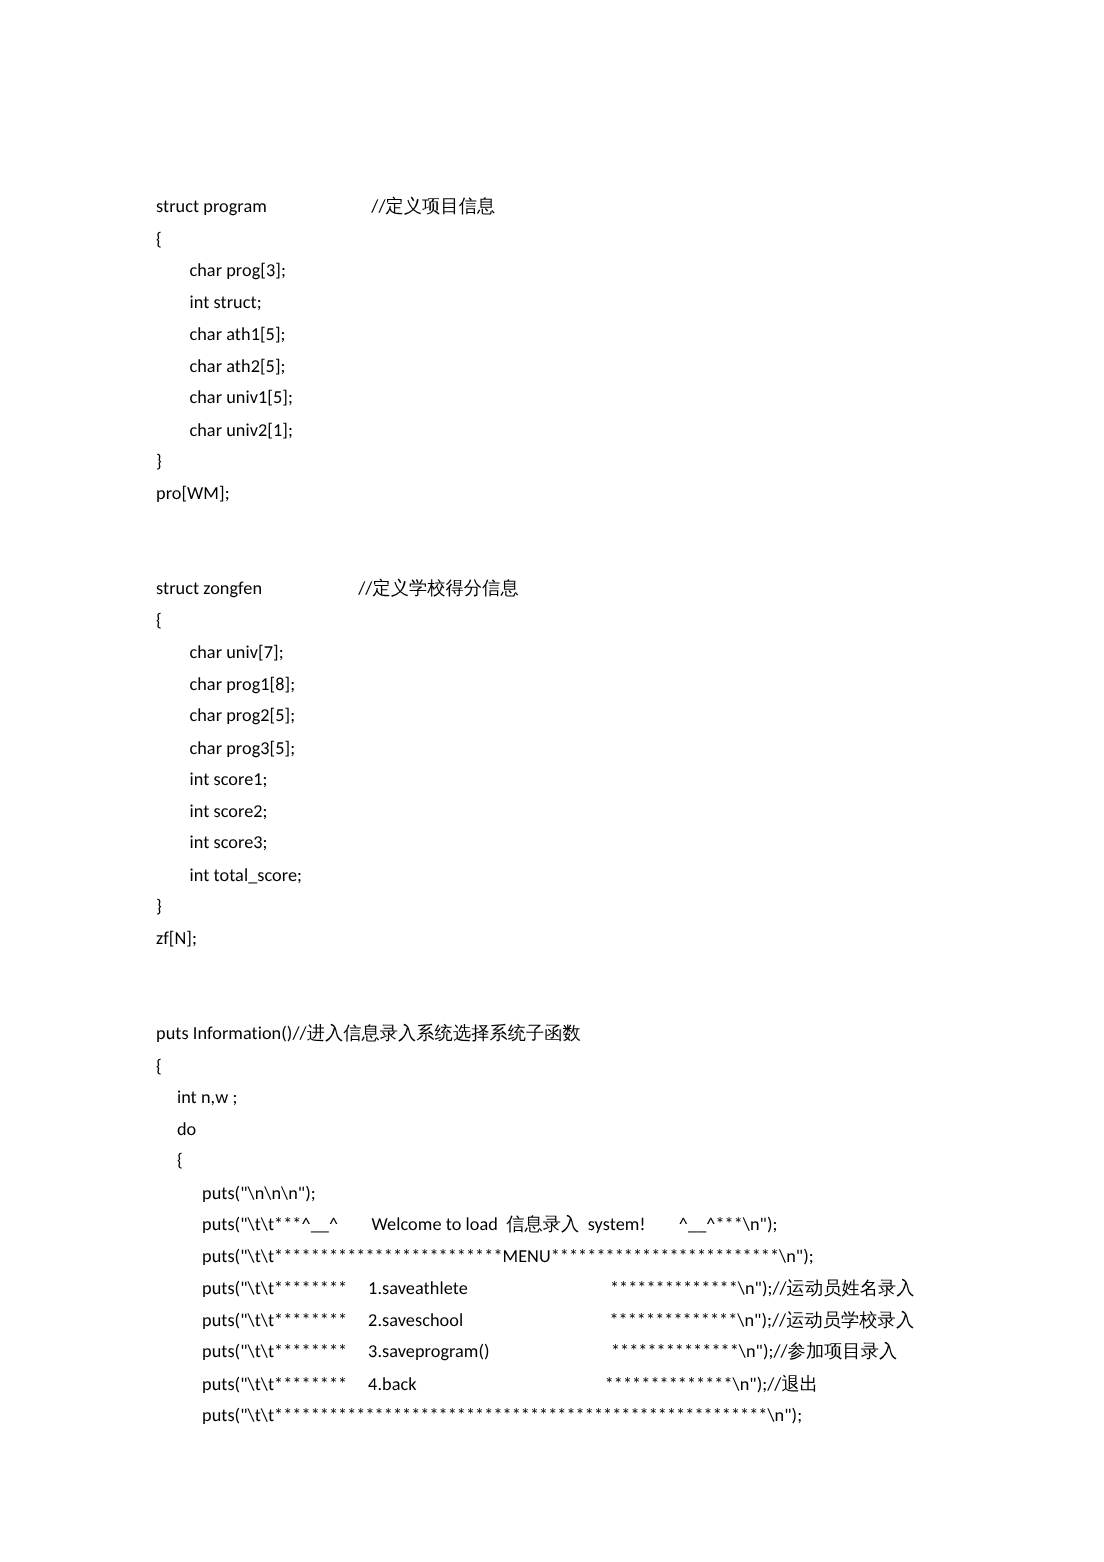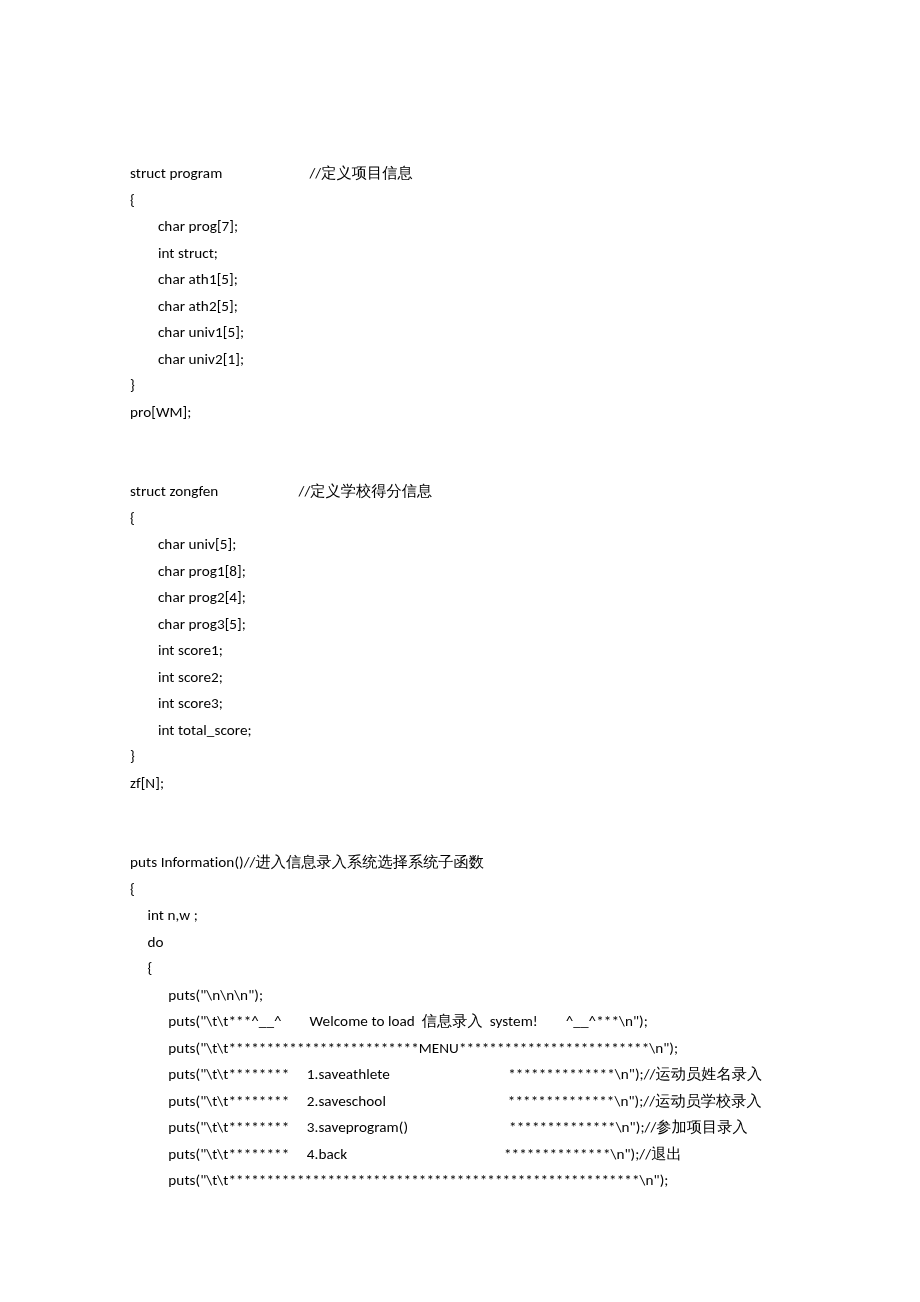--- a/index.html
+++ b/index.html
@@ -18,35 +18,35 @@
     color: #000000;
     white-space: pre-wrap;
     letter-spacing: 0.05px;
   }
 </style>
 </head>
 <body>
 
 <div class="page"><span>struct program                         //定义项目信息</span>
 <span>{</span>
-<span>        char prog[7];</span>
+<span>        char prog[3];</span>
 <span>        int struct;</span>
 <span>        char ath1[5];</span>
 <span>        char ath2[5];</span>
 <span>        char univ1[5];</span>
 <span>        char univ2[1];</span>
 <span>}</span>
 <span>pro[WM];</span>
 <span></span>
 <span></span>
 <span>struct zongfen                       //定义学校得分信息</span>
 <span>{</span>
-<span>        char univ[5];</span>
+<span>        char univ[7];</span>
 <span>        char prog1[8];</span>
-<span>        char prog2[4];</span>
+<span>        char prog2[5];</span>
 <span>        char prog3[5];</span>
 <span>        int score1;</span>
 <span>        int score2;</span>
 <span>        int score3;</span>
 <span>        int total_score;</span>
 <span>}</span>
 <span>zf[N];</span>
 <span></span>
 <span></span>
 <span>puts Information()//进入信息录入系统选择系统子函数</span>

